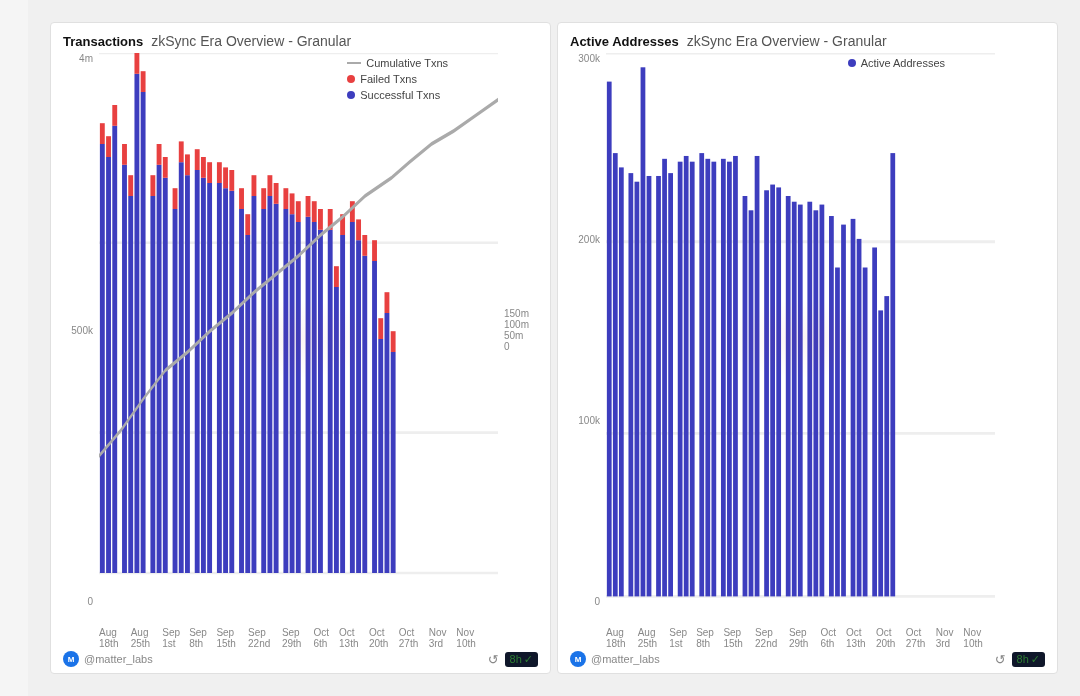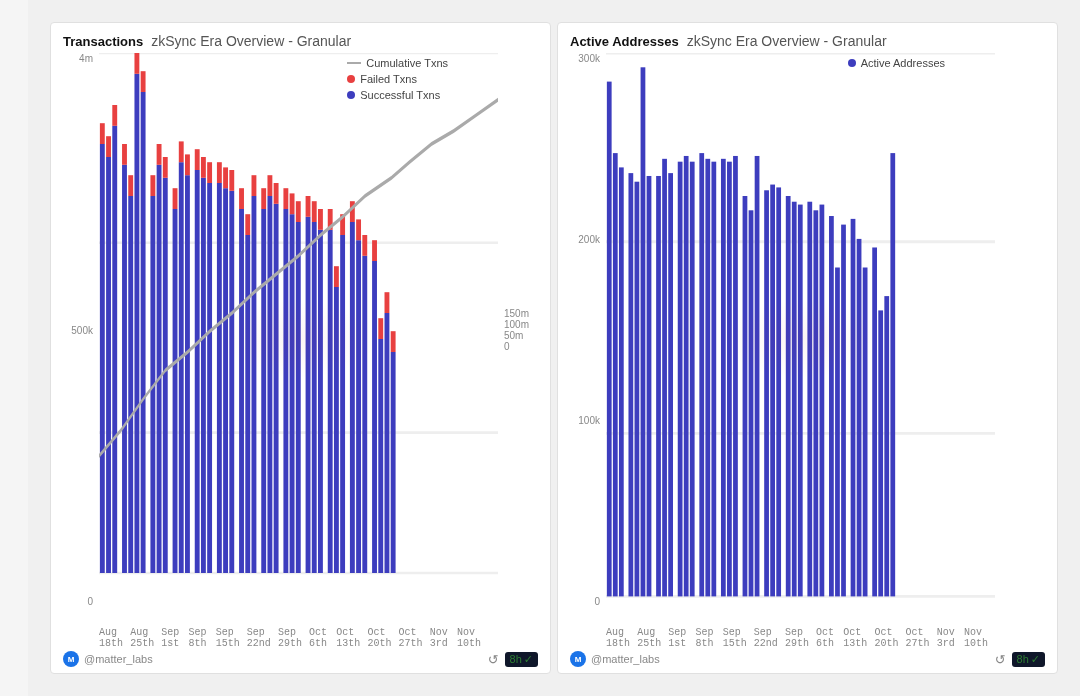--- a/index.html
+++ b/index.html
@@ -108,21 +108,20 @@
       width: 14px;
       height: 2px;
       flex-shrink: 0;
     }
     .x-axis {
       display: flex;
       justify-content: space-between;
       color: #888;
       font-size: 10px;
       padding: 2px 0 0 36px;
-      font-family: Liberation Mono, monospace;
     }
     .chart-footer {
       display: flex;
       align-items: center;
       justify-content: space-between;
       margin-top: 2px;
     }
     .footer-left {
       display: flex;
       align-items: center;

